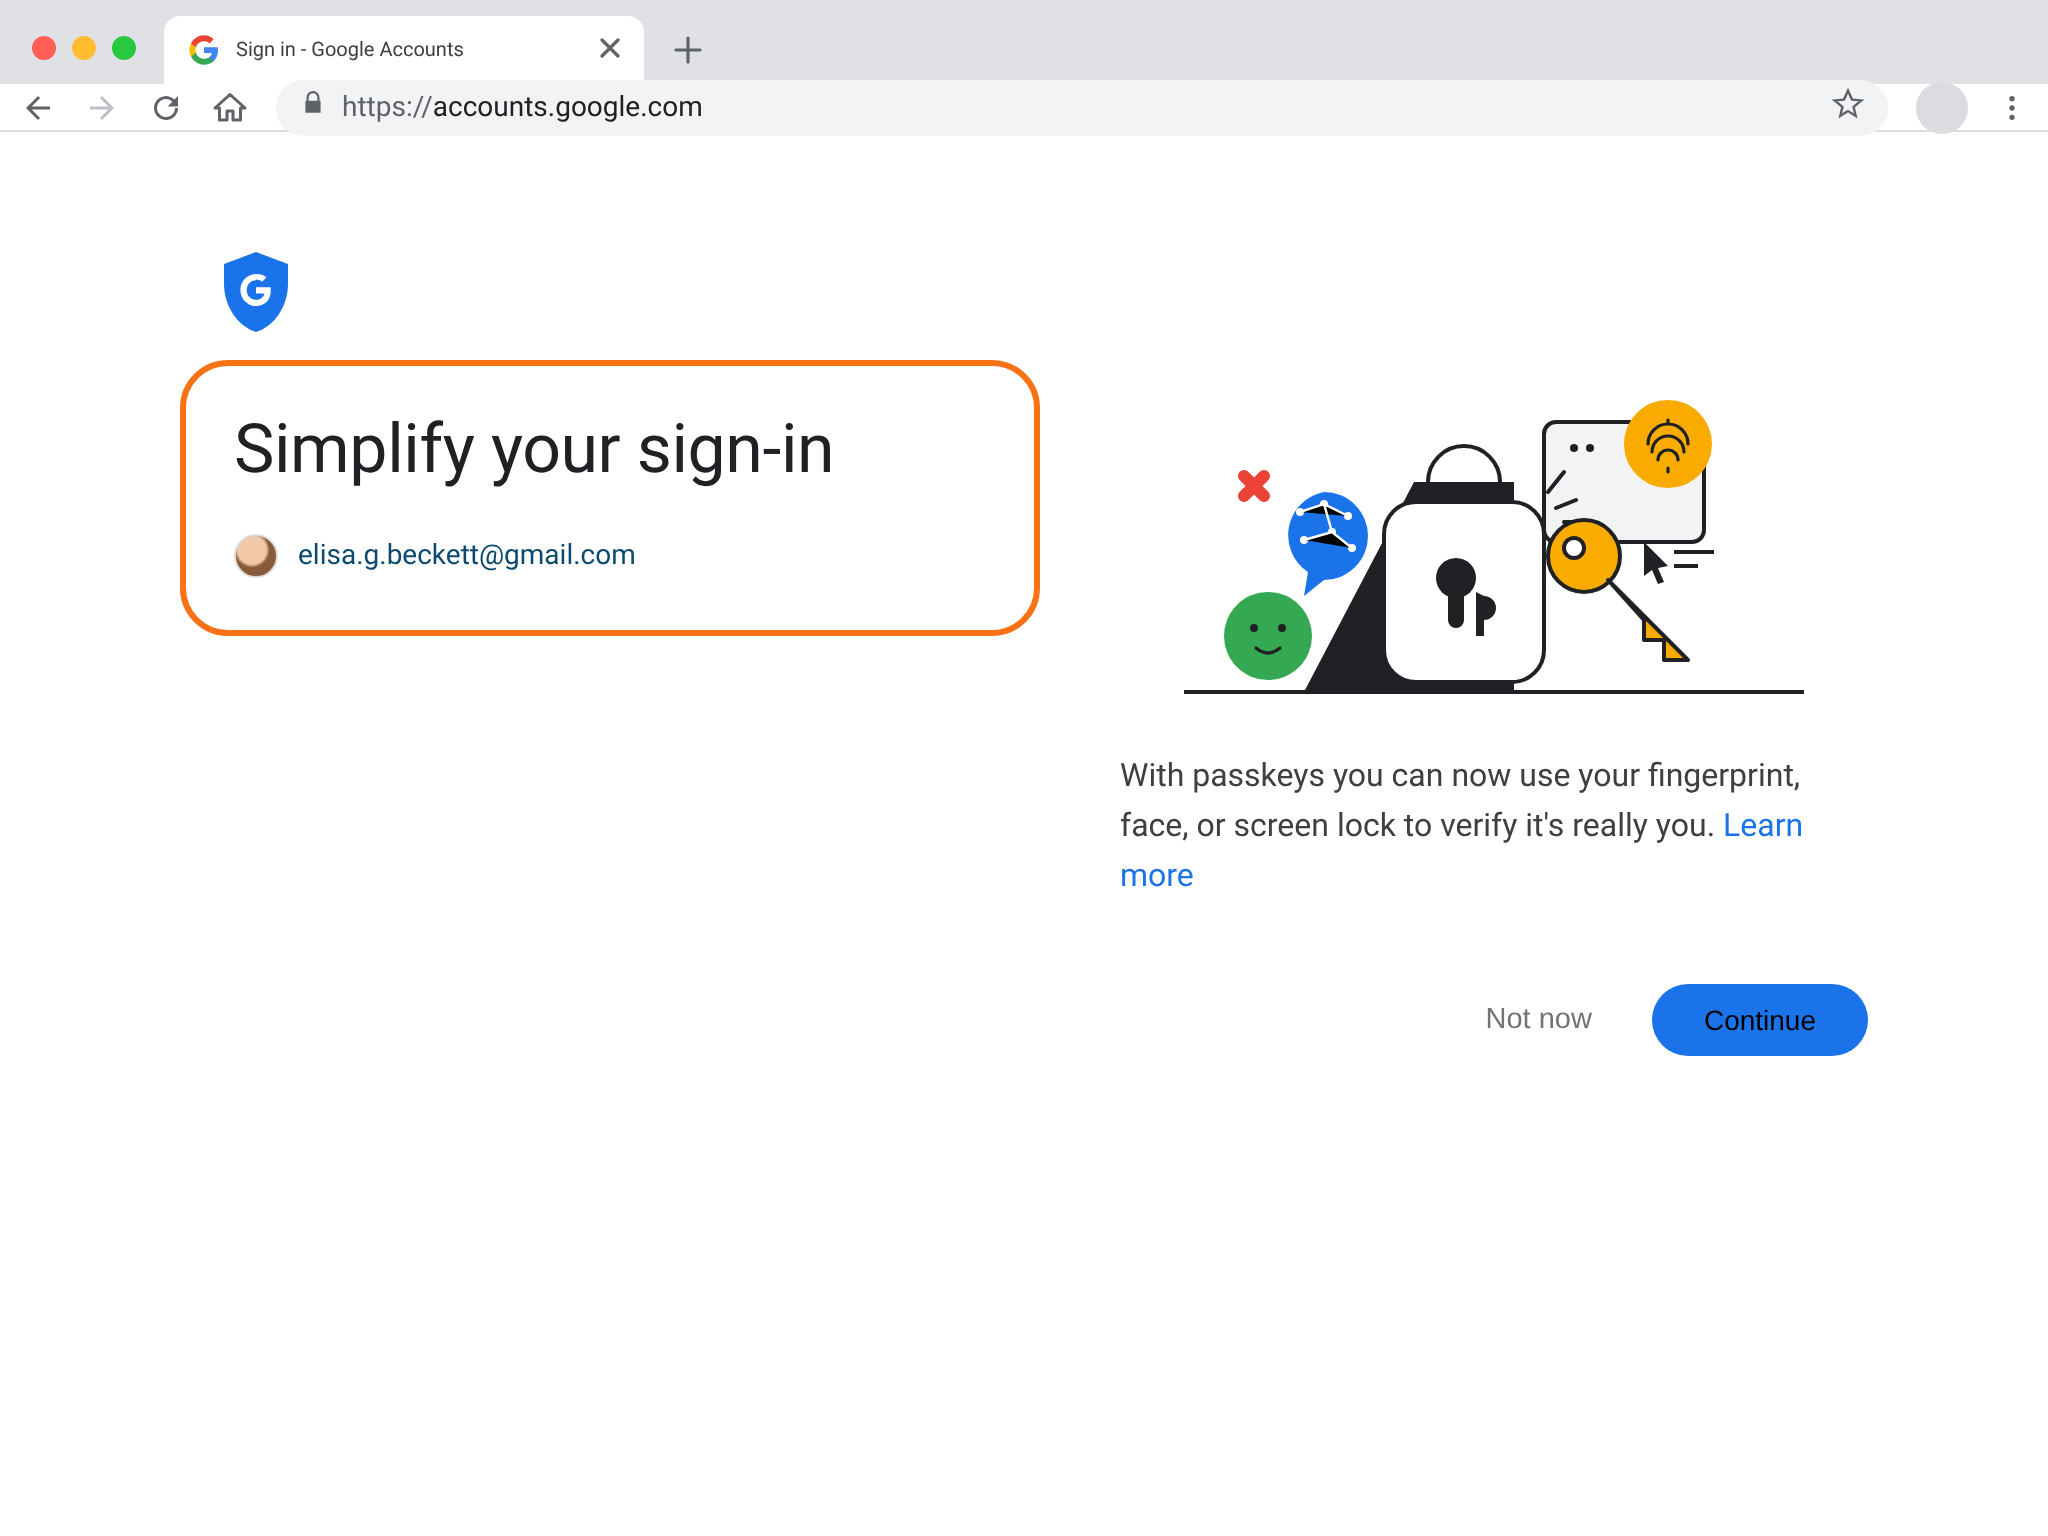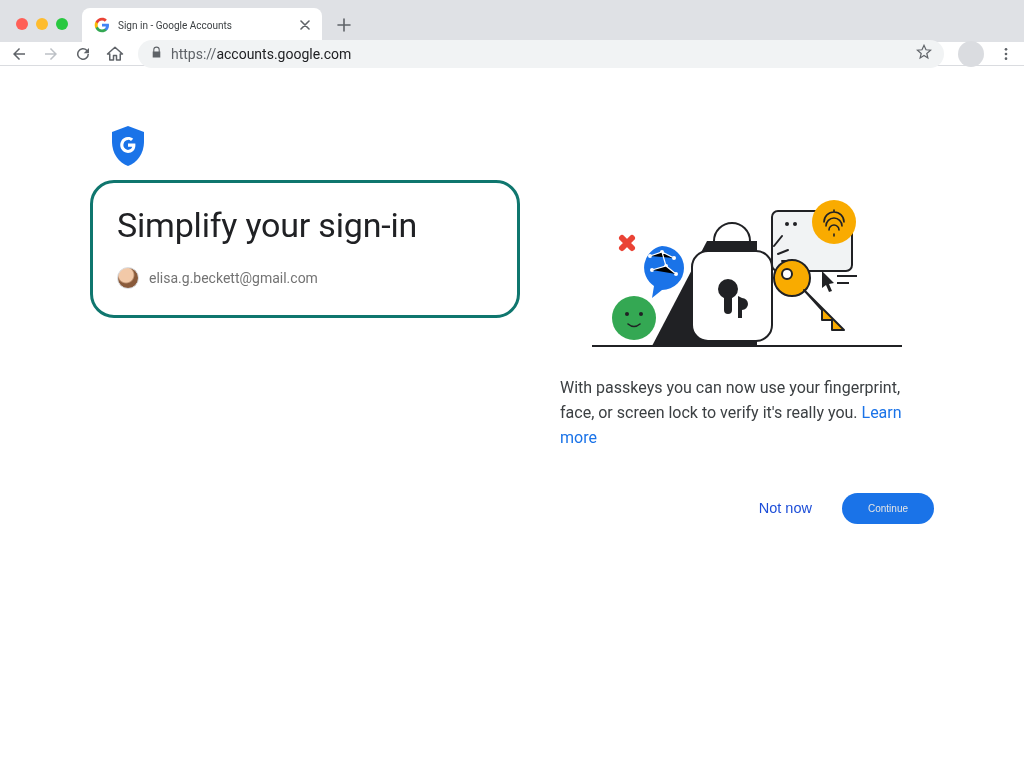--- a/index.html
+++ b/index.html
@@ -68,75 +68,75 @@
   .menu-dots{color:#5f6368; font-size:18px;}
   
   .page {
     padding: 60px 90px 0 90px;
     display:flex;
     gap:40px;
   }
   .left-col { width: 430px; }
   .shield-wrap{ margin-left:20px; margin-bottom:10px;}
   .highlight-box{
-    border:3px solid #0f766e;
+    border:3px solid #f97316;
     border-radius:24px;
     padding:22px 24px 26px 24px;
   }
   .page-title{
     font-size:34px;
     font-weight:400;
     color:#202124;
     letter-spacing:-0.2px;
   }
   .account-row{
     display:flex;
     align-items:center;
     gap:10px;
     margin-top:22px;
   }
   .avatar{
     width:22px;height:22px;border-radius:50%;
     background: radial-gradient(circle at 40% 35%, #f2c9a8 0 40%, #895a3a 50% 100%);
     border:1px solid #dadce0;
   }
-  .email{font-size:14px; color:#737373;}
+  .email{font-size:14px; color:#0c4a6e;}
   .right-col{ flex:1; padding-top:60px; }
   .illustration{ width:330px; height:170px; margin:0 auto 20px auto; position:relative;}
   .desc{
     font-size:16px;
     color:#3c4043;
     line-height:1.55;
     max-width:400px;
   }
   .learn-link{ color:#1a73e8; text-decoration:none; cursor:pointer;}
   .button-row{
     display:flex;
     justify-content:flex-end;
     gap:20px;
     margin-top:42px;
     align-items:center;
     max-width:400px;
   }
   .btn-text{
-    color:#1d4ed8;
+    color:#737373;
     font-size:14.5px;
     font-weight:500;
     background:none;
     border:none;
     cursor:pointer;
     padding:8px 10px;
   }
   .btn-primary{
     background:#1a73e8;
-    color:#e5e5e5;
+    color:#000000;
     border:none;
     border-radius:20px;
     padding:10px 26px;
-    font-size:10px;
+    font-size:14px;
     font-weight:500;
     cursor:pointer;
   }
 </style>
 </head>
 <body>
 
 <div class="chrome-top">
   <div class="mac-dots">
     <div class="dot red"></div>

